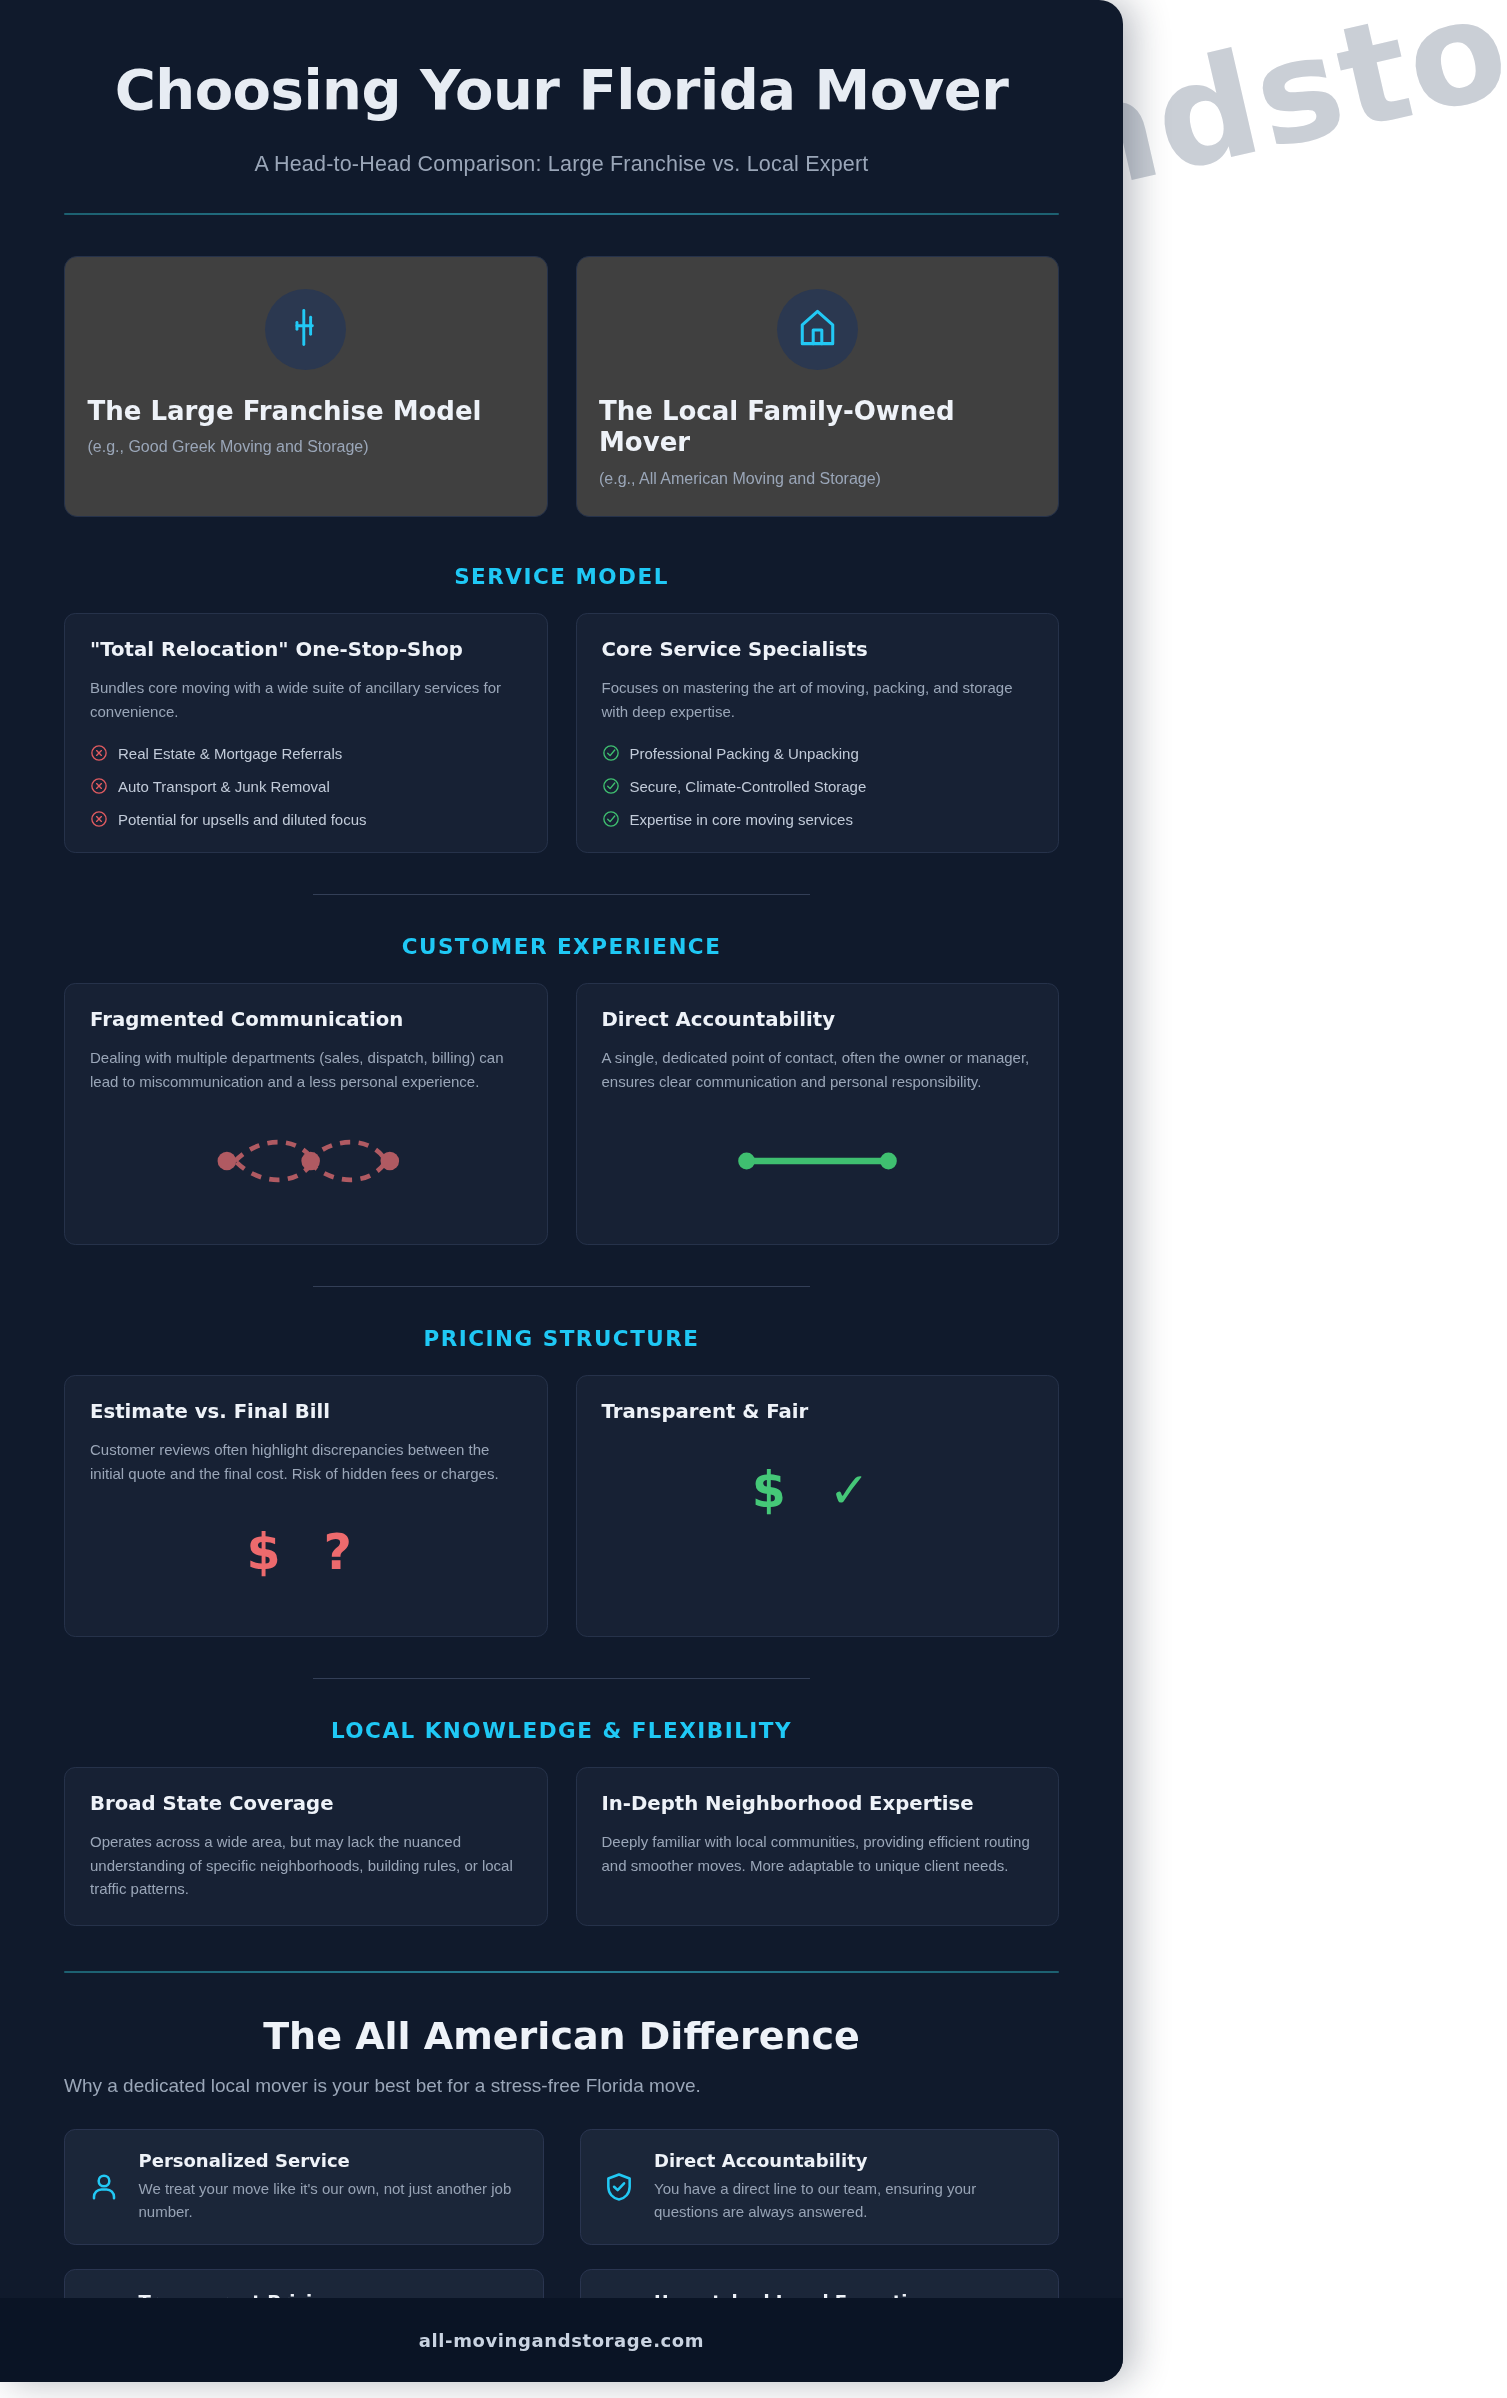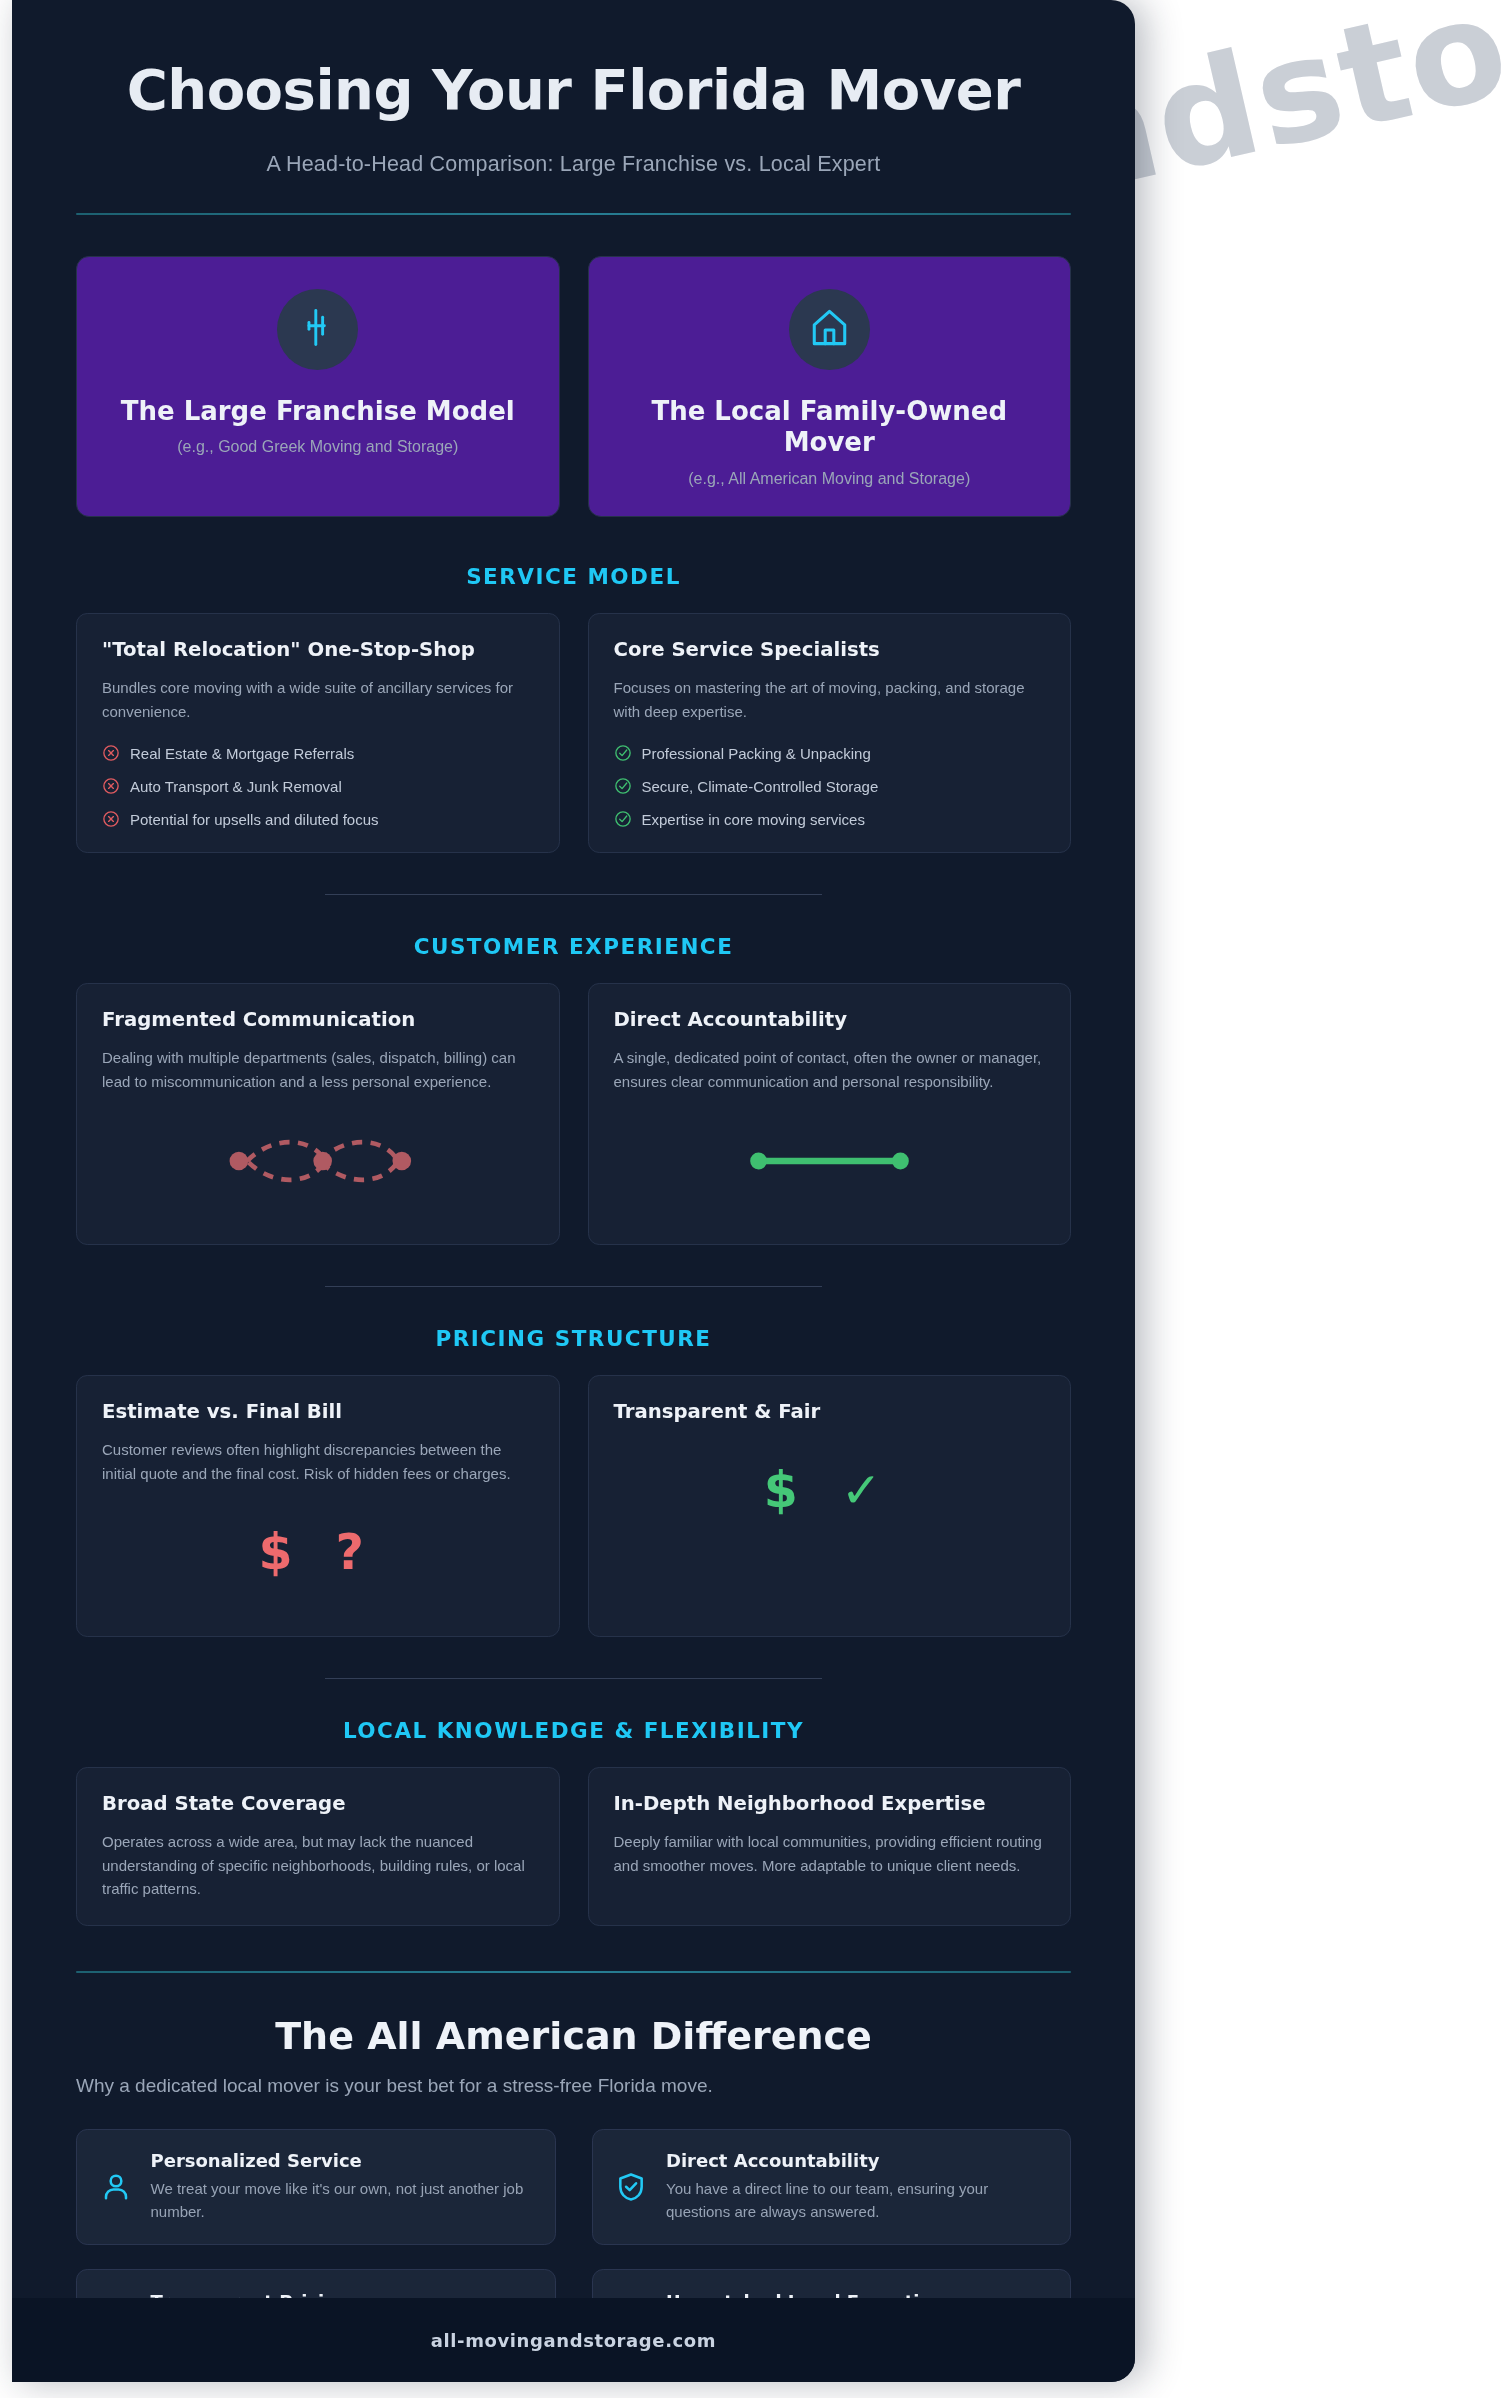--- a/index.html
+++ b/index.html
@@ -30,21 +30,21 @@
     letter-spacing: 1.9px;
     color: #b9bfc9;
     opacity: .75;
     white-space: nowrap;
     pointer-events: none;
     user-select: none;
   }
   
   #card {
     position: absolute;
-    left: 12px;
+    left: 0px;
     top: 0px;
     width: 1123px;
     height: 2382px;
     background: #101a2c;
     border-radius: 0 24px 24px 0;
     box-shadow: 9.4px 0 37px rgba(20,30,50,.30);
     overflow: hidden;
   }
   #card-inner {
     position: relative;
@@ -79,25 +79,25 @@
   }
 
   
   .model-row {
     display: flex;
     gap: 28px;
     margin-top: 41px;
   }
   .model-card {
     flex: 1 1 0;
-    background: #4c1d95;
+    background: #404040;
     border: 0.9px solid #26324a;
     border-radius: 13px;
     padding: 28px 22.5px 28px 22.5px;
-    text-align: center;
+    text-align: left;
     min-height: 251px;
   }
   .model-badge {
     width: 81px; height: 81px;
     margin: 3.7px auto 0 auto;
     border-radius: 50%;
     background: #2b3850;
     display: flex; align-items: center; justify-content: center;
   }
   .model-title {

